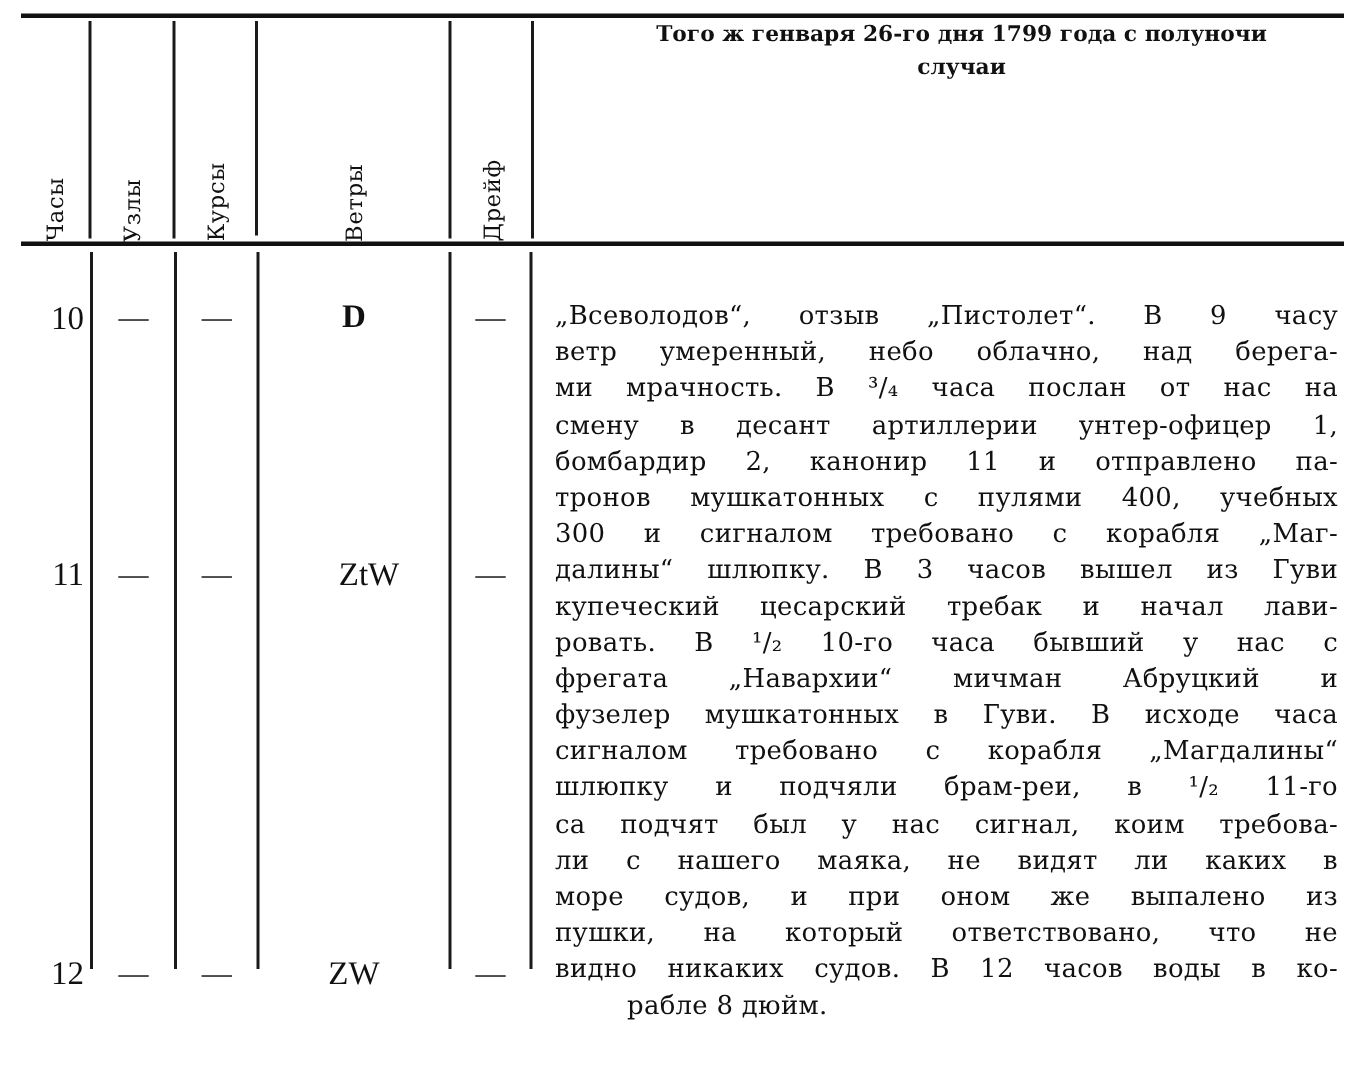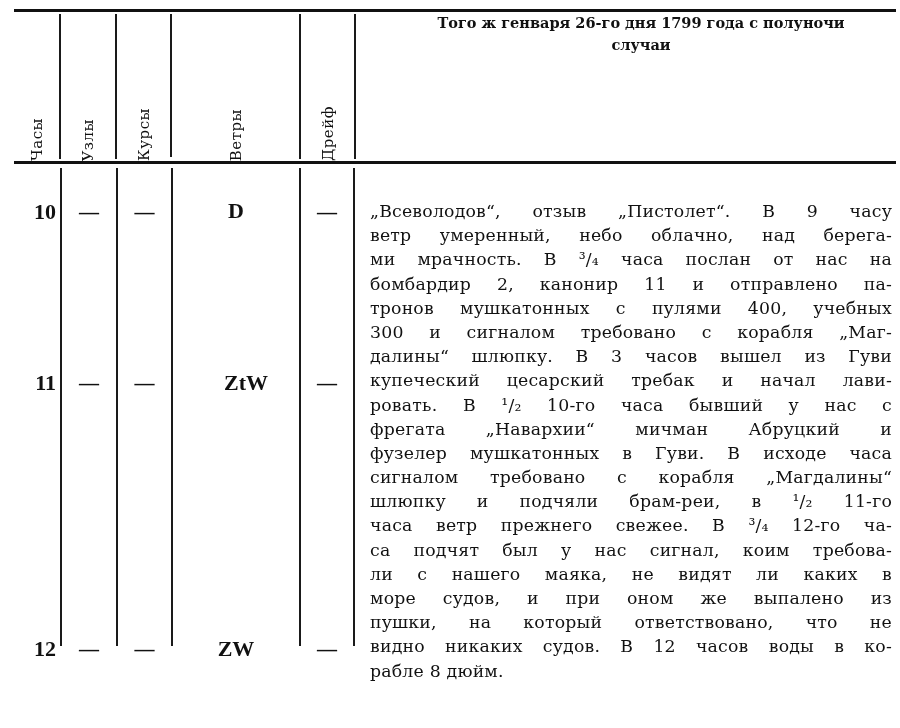--- a/index.html
+++ b/index.html
@@ -12,29 +12,29 @@
   .vline { position: absolute; width: 2px; background: #1a1a1a; }
   .head-cell { position: absolute; top: 12px; height: 149px; display: flex;
                align-items: flex-end; justify-content: center; }
   .vert { writing-mode: vertical-rl; transform: rotate(180deg);
           font-family: "DejaVu Serif", serif; font-size: 15px; letter-spacing: 0.5px;
           padding-bottom: 2px; white-space: nowrap; }
   .title-cell { position: absolute; left: 376px; top: 12px; width: 530px; height: 149px;
                 display: flex; justify-content: center; text-align: center;
                 font-family: "DejaVu Serif", serif; font-size: 14.5px; line-height: 22px; font-weight: bold; }
   .cell { position: absolute; text-align: center; font-family: "Liberation Serif", serif;
-          font-size: 22px; line-height: 26px; font-weight: bold; }
+          font-size: 22px; line-height: 26px; }
   .hour { left: 14px; width: 42px; text-align: right; }
   .dash { font-size: 20px; }
   .text { position: absolute; left: 370px; top: 199px; width: 522px;
           font-family: "DejaVu Serif", serif; font-size: 17.3px; line-height: 24.2px;
           text-align: justify; letter-spacing: 0.2px; }
   .text .ln { display: block; text-align: justify; text-align-last: justify; white-space: nowrap;
               height: 24.2px; }
-  .text .ln.last { text-align-last: left; }
+  .text .ln.last { text-align-last: left; margin-left: 48px; }
 </style>
 </head>
 <body>
 
 <div class="page">
 
   <div class="rule rule-top"></div>
   <div class="rule rule-head"></div>
 
   <div class="vline" style="left:59px; top:14px; height:145px;"></div>
@@ -86,31 +86,31 @@
   <div class="cell hour" style="top:636px;">12</div>
   <div class="cell dash" style="left:62px; width:54px; top:636px;">—</div>
   <div class="cell dash" style="left:118px; width:53px; top:636px;">—</div>
   <div class="cell" style="left:173px; width:126px; top:636px;">ZW</div>
   <div class="cell dash" style="left:301px; width:52px; top:636px;">—</div>
 
   <div class="text">
     <span class="ln">„Всеволодов“, отзыв „Пистолет“. В 9 часу</span>
     <span class="ln">ветр умеренный, небо облачно, над берега-</span>
     <span class="ln">ми мрачность. В ³/₄ часа послан от нас на</span>
+    <span class="ln">смену в десант артиллерии унтер-офицер 1,</span>
     <span class="ln">бомбардир 2, канонир 11 и отправлено па-</span>
     <span class="ln">тронов мушкатонных с пулями 400, учебных</span>
     <span class="ln">300 и сигналом требовано с корабля „Маг-</span>
     <span class="ln">далины“ шлюпку. В 3 часов вышел из Гуви</span>
     <span class="ln">купеческий цесарский требак и начал лави-</span>
     <span class="ln">ровать. В ¹/₂ 10-го часа бывший у нас с</span>
     <span class="ln">фрегата „Навархии“ мичман Абруцкий и</span>
     <span class="ln">фузелер мушкатонных в Гуви. В исходе часа</span>
     <span class="ln">сигналом требовано с корабля „Магдалины“</span>
     <span class="ln">шлюпку и подчяли брам-реи, в ¹/₂ 11-го</span>
-    <span class="ln">часа ветр прежнего свежее. В ³/₄ 12-го ча-</span>
     <span class="ln">са подчят был у нас сигнал, коим требова-</span>
     <span class="ln">ли с нашего маяка, не видят ли каких в</span>
     <span class="ln">море судов, и при оном же выпалено из</span>
     <span class="ln">пушки, на который ответствовано, что не</span>
     <span class="ln">видно никаких судов. В 12 часов воды в ко-</span>
     <span class="ln last">рабле 8 дюйм.</span>
   </div>
 </div>
 
 </body></html>

